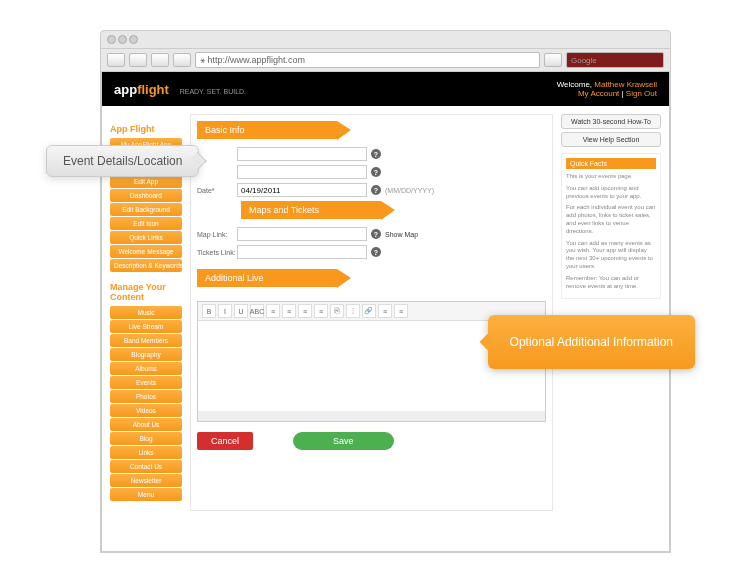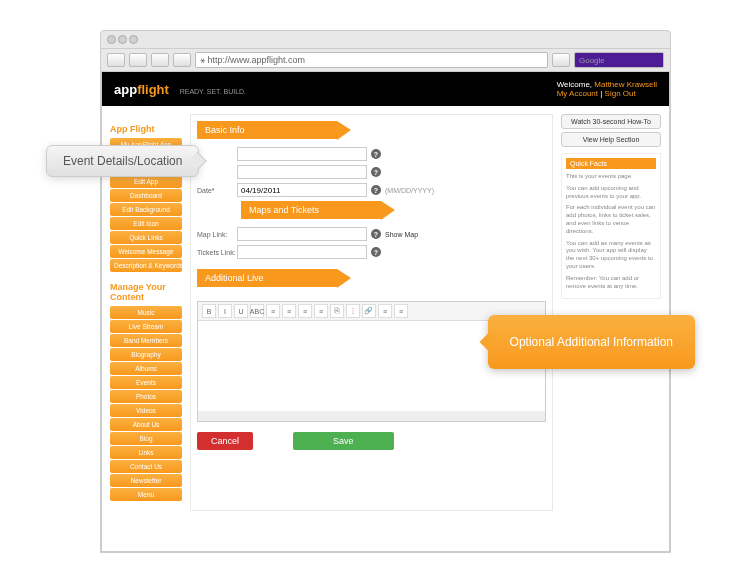--- a/index.html
+++ b/index.html
@@ -4,29 +4,29 @@
   <style>
     * { margin: 0; padding: 0; box-sizing: border-box; }
     body { font-family: Arial, sans-serif; font-size: 10px; background: #fff; width: 731px; height: 576px; overflow: hidden; position: relative; }
     
     .browser-chrome { background: #e8e8e8; border: 1px solid #ccc; border-radius: 4px 4px 0 0; margin: 30px 60px 0 100px; }
     .browser-buttons { display: flex; gap: 2px; padding: 4px 6px; border-bottom: 1px solid #ccc; }
     .browser-btn { width: 9px; height: 9px; border-radius: 50%; background: #d0d0d0; border: 1px solid #aaa; }
     .browser-toolbar { display: flex; align-items: center; gap: 4px; padding: 3px 6px; border-bottom: 1px solid #ccc; font-size: 9px; }
     .nav-btn { width: 18px; height: 14px; border: 1px solid #bbb; background: linear-gradient(#fff, #e0e0e0); border-radius: 2px; }
     .url-bar { flex: 1; height: 16px; border: 1px solid #bbb; background: #fff; border-radius: 2px; display: flex; align-items: center; padding: 0 4px; color: #666; font-size: 9px; }
-    .search-bar { width: 90px; height: 16px; border: 1px solid #bbb; background: #4c1d95; border-radius: 2px; display: flex; align-items: center; padding: 0 4px; color: #999; font-size: 8px; }
+    .search-bar { width: 98px; height: 16px; border: 1px solid #bbb; background: #7f1d1d; border-radius: 2px; display: flex; align-items: center; padding: 0 4px; color: #999; font-size: 8px; }
     
     .page-content { background: #fff; height: 480px; overflow: hidden; border: 1px solid #ccc; border-top: none; }
     
     .header-bar { background: #000; padding: 8px 12px; display: flex; justify-content: space-between; align-items: center; }
     .logo { color: #fff; font-size: 13px; font-weight: bold; }
     .logo .orange { color: #f8991d; }
     .tagline { color: #999; font-size: 7px; margin-left: 8px; }
-    .account-area { text-align: left; font-size: 8px; margin-left: 8px; }
+    .account-area { text-align: right; font-size: 8px; margin-left: 8px; }
     .welcome { color: #fff; }
     .welcome-name { color: #f8991d; }
     .account-links { color: #f8991d; }
     .account-links span { color: #fff; }
     
     .main-layout { display: flex; padding: 8px; gap: 8px; }
     
     .sidebar { width: 72px; margin-top: 10px; }
     .sidebar-title { color: #f8991d; font-size: 9px; font-weight: bold; margin-bottom: 4px; }
     .sidebar-menu { margin-bottom: 10px; }
@@ -45,21 +45,21 @@
     .show-map { font-size: 7px; color: #333; margin-left: 4px; }
     
     .editor-area { border: 1px solid #ccc; margin-top: 6px; }
     .editor-toolbar { background: #f5f5f5; padding: 2px 4px; border-bottom: 1px solid #ddd; display: flex; gap: 2px; align-items: center; }
     .editor-btn { width: 14px; height: 14px; border: 1px solid #ddd; background: #fff; font-size: 7px; display: flex; align-items: center; justify-content: center; color: #666; }
     .editor-content { height: 90px; background: #fff; }
     .editor-footer { height: 10px; background: #eee; }
     
     .action-buttons { display: flex; gap: 40px; margin-top: 10px; justify-content: flex-start; padding-right: 10px; }
     .btn-cancel { background: #d32f2f; color: #fff; border: none; padding: 4px 14px; font-size: 9px; border-radius: 2px; cursor: pointer; }
-    .btn-save { background: #4caf50; color: #fff; border: none; padding: 4px 40px; font-size: 9px; border-radius: 2px; cursor: pointer; }
+    .btn-save { background: #4caf50; color: #fff; border: none; padding: 4px 40px; font-size: 9px; border-radius: 9px; cursor: pointer; }
     
     .right-panel { width: 100px; }
     .help-btn { background: #f5f5f5; border: 1px solid #ccc; border-radius: 3px; padding: 3px 4px; font-size: 7px; color: #333; margin-bottom: 3px; text-align: center; cursor: pointer; }
     .quick-facts { border: 1px solid #eee; padding: 4px; margin-top: 6px; }
     .quick-facts-header { background: #f8991d; color: #fff; font-size: 7px; padding: 2px 4px; margin-bottom: 4px; }
     .quick-facts-text { font-size: 6px; color: #888; margin-bottom: 4px; line-height: 1.3; }
     
     .callout-left { position: absolute; left: 46px; top: 145px; background: linear-gradient(#f5f5f5, #e0e0e0); border: 1px solid #ccc; border-radius: 6px; padding: 8px 16px; font-size: 12px; color: #555; box-shadow: 0 2px 8px rgba(0,0,0,0.15); }
     .callout-left::after { content: ''; position: absolute; right: -6px; top: 50%; transform: translateY(-50%) rotate(45deg); width: 12px; height: 12px; background: #e8e8e8; border-right: 1px solid #ccc; border-top: 1px solid #ccc; }
     

